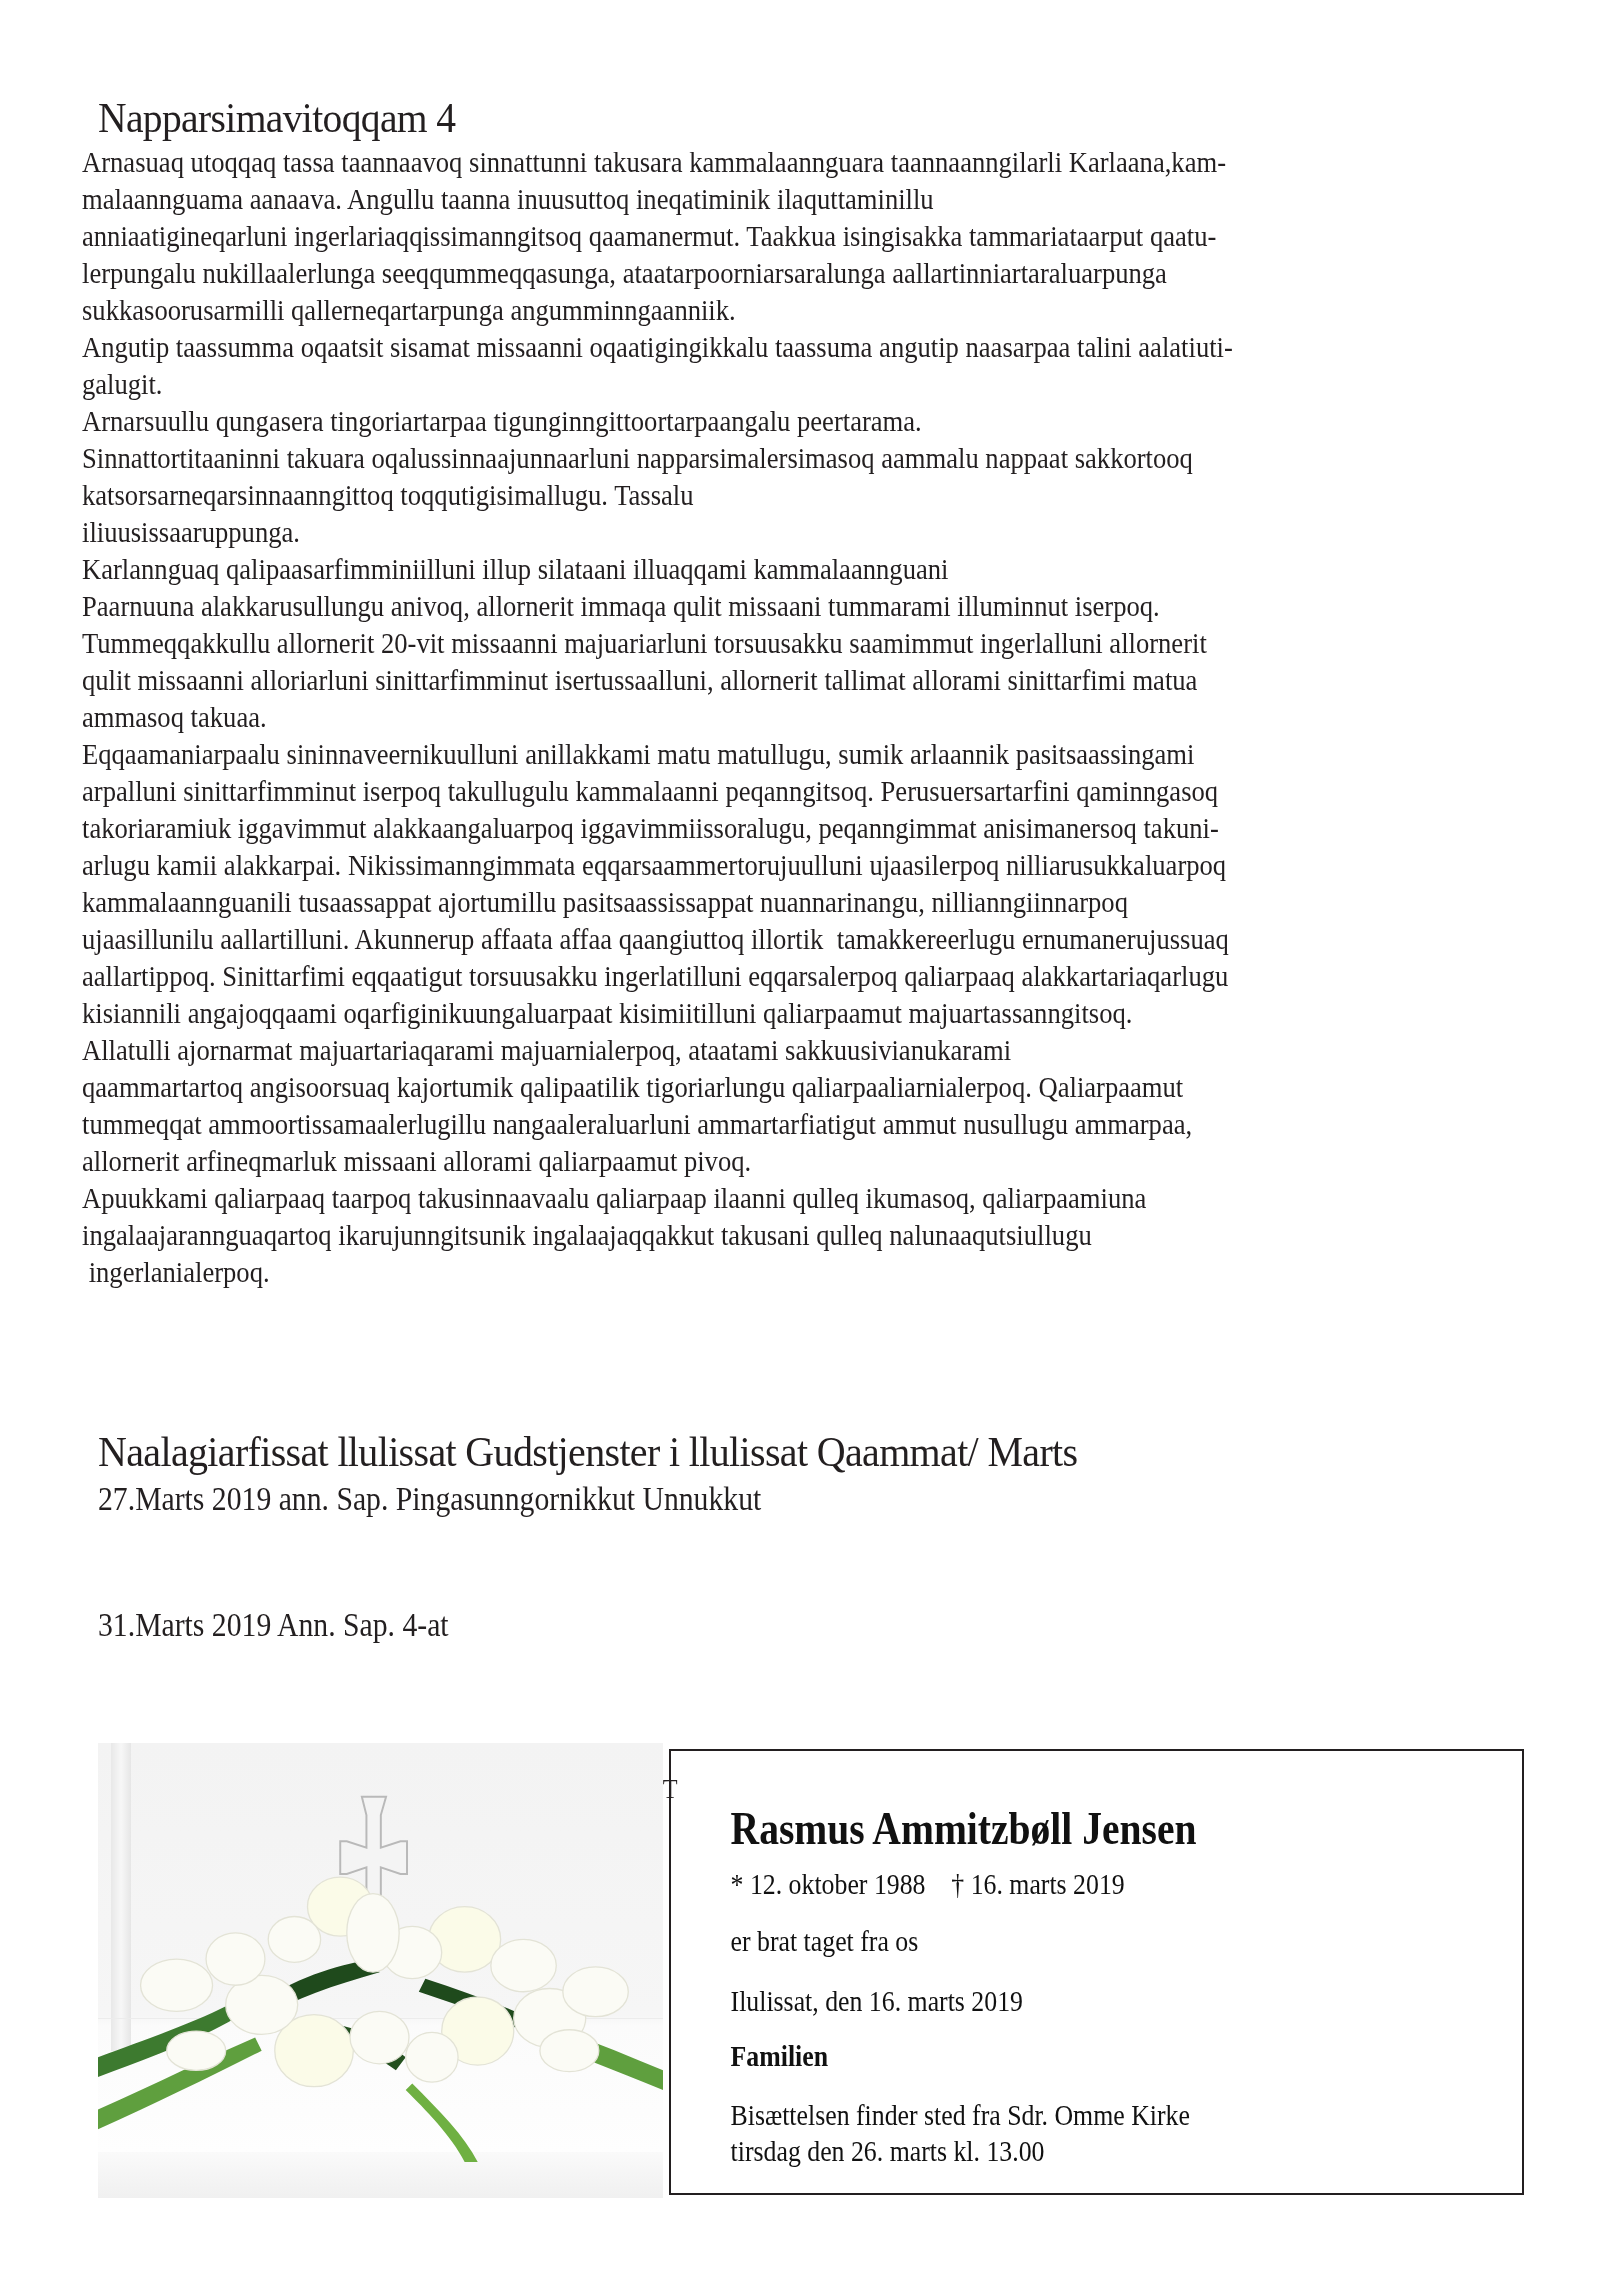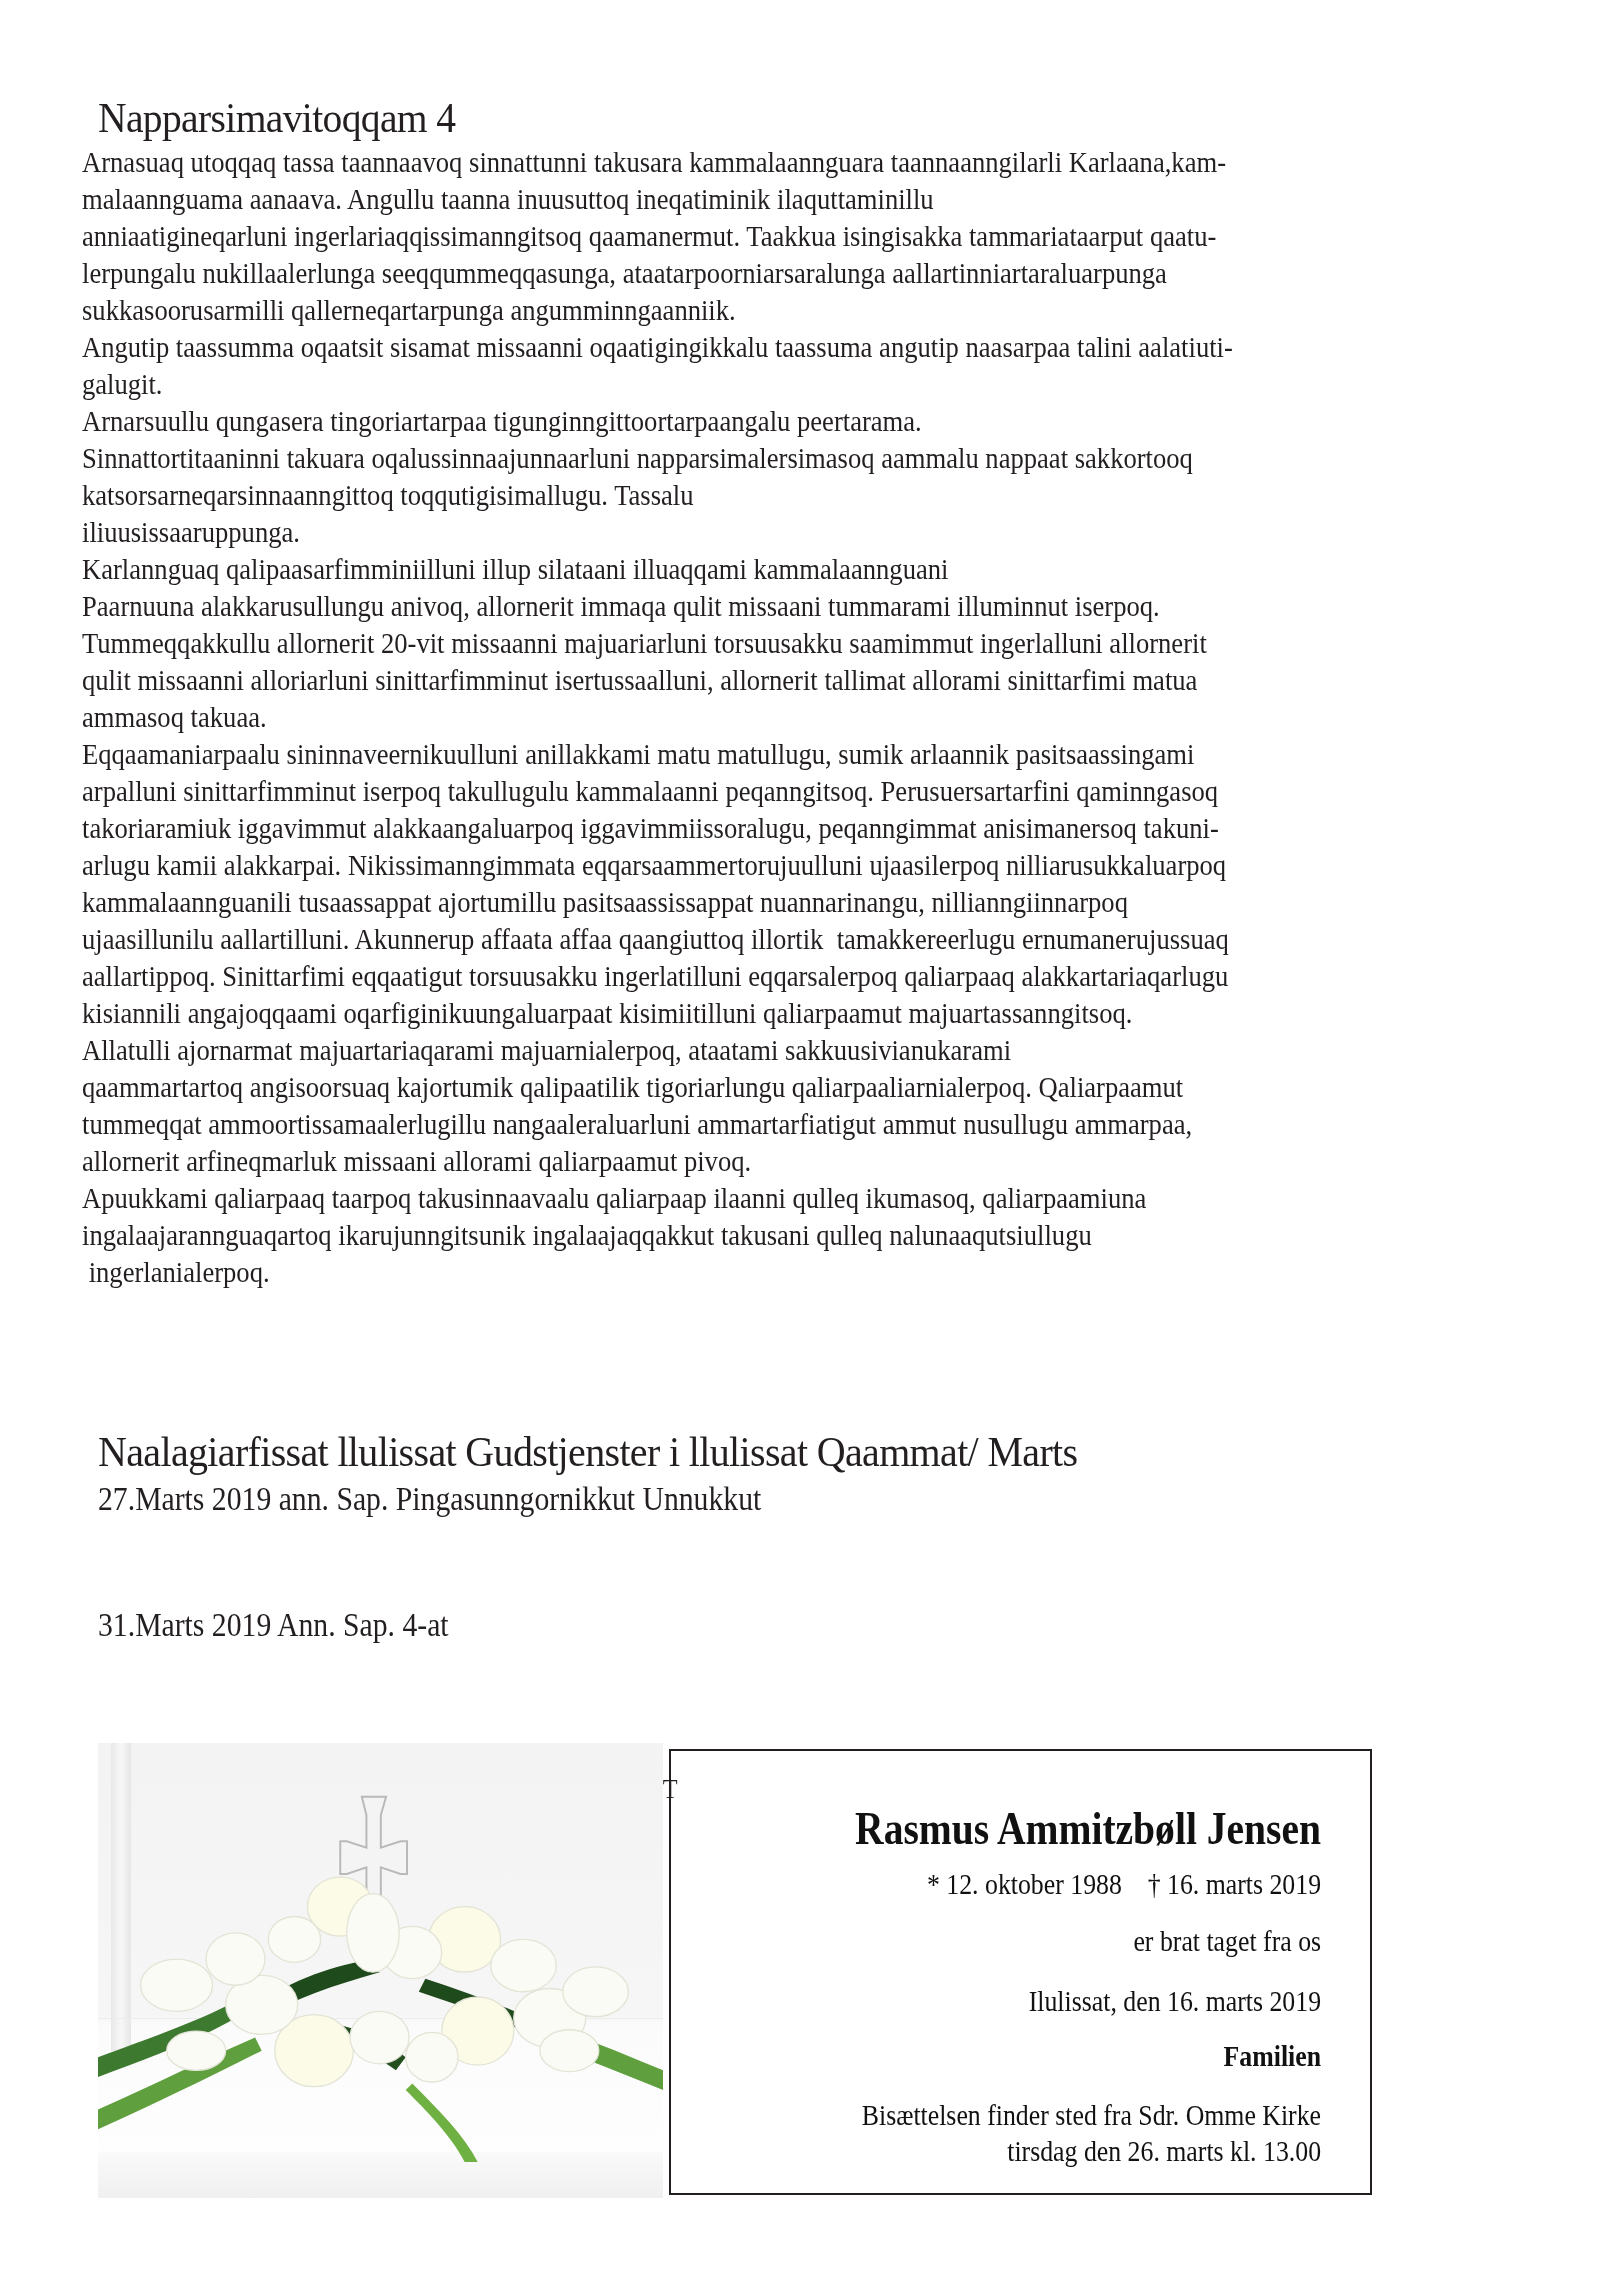--- a/index.html
+++ b/index.html
@@ -30,22 +30,22 @@
   
   .photo { position: absolute; left: 98px; top: 1743px; width: 565px; height: 455px;
            background: linear-gradient(180deg, #f3f3f3 0%, #f6f6f6 60%, #fbfbfb 62%, #ffffff 100%); overflow: hidden; }
   .photo .pillar { position: absolute; left: 13px; top: 0; width: 19.6px; height: 308px;
                    background: linear-gradient(90deg, #e8e8e8, #f7f7f7, #e6e6e6); }
   .photo .table-edge { position: absolute; left: 0; right: 0; top: 275px; height: 1.3px; background: #ececec; }
   .photo .table-front { position: absolute; left: 0; right: 0; bottom: 0; height: 46px; background: linear-gradient(180deg,#fafafa,#f0f0f0); }
   .photo svg { position: absolute; left: 0; top: 0; }
 
   
-  .obit { position: absolute; left: 669px; top: 1749px; width: 703px; height: 446px;
-          border: 2.6px solid #231f20; box-sizing: border-box; text-align: right;
+  .obit { position: absolute; left: 669px; top: 1749px; width: 855px; height: 446px;
+          border: 2.6px solid #231f20; box-sizing: border-box; text-align: left;
           font-family: "Liberation Serif", "DejaVu Serif", serif; color: #111; }
   .obit div { position: absolute; left: 0; right: 0; white-space: nowrap; }
   .obit .t { transform: scaleX(0.86); transform-origin: center; }
   #obit-name { top: 51px; font-size: 46px; font-weight: bold; }
   #obit-dates { top: 116px; font-size: 30px; }
   #obit-phrase { top: 173px; font-size: 30px; }
   #obit-place { top: 233px; font-size: 30px; }
   #obit-family { top: 288px; font-size: 30px; font-weight: bold; }
   #obit-funeral1 { top: 347px; font-size: 30px; }
   #obit-funeral2 { top: 383px; font-size: 30px; }

